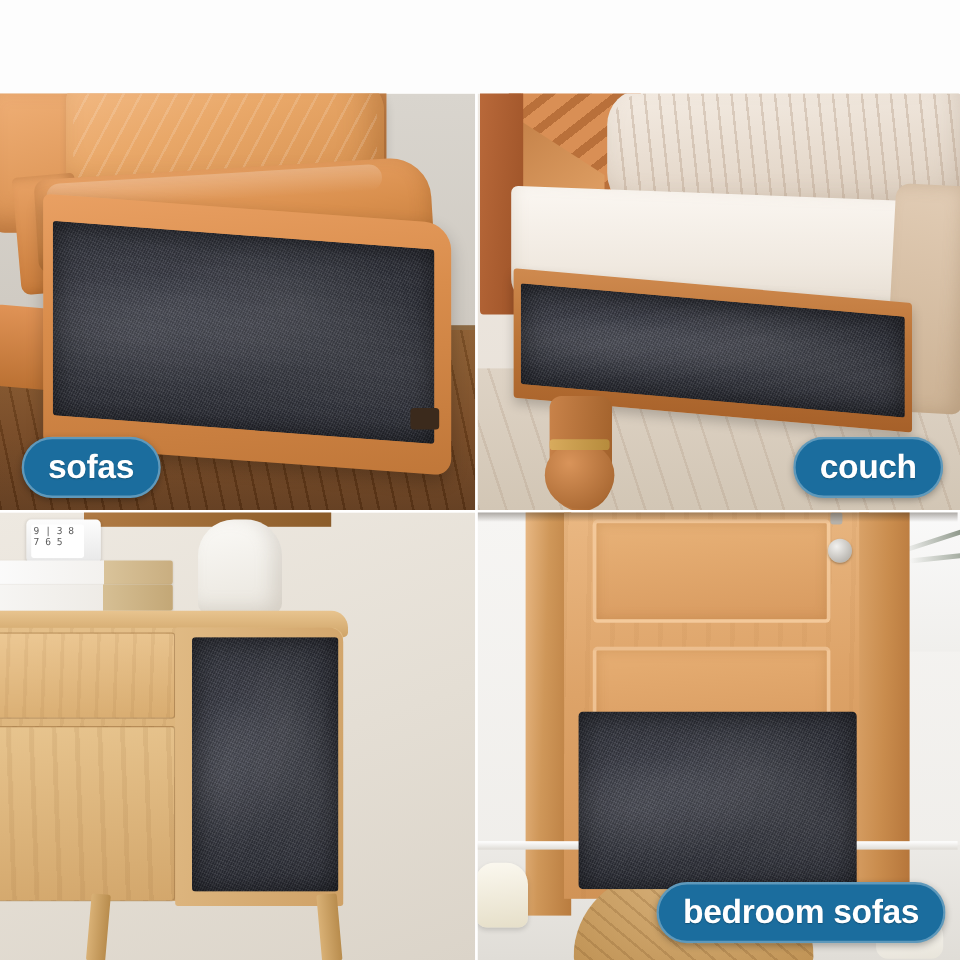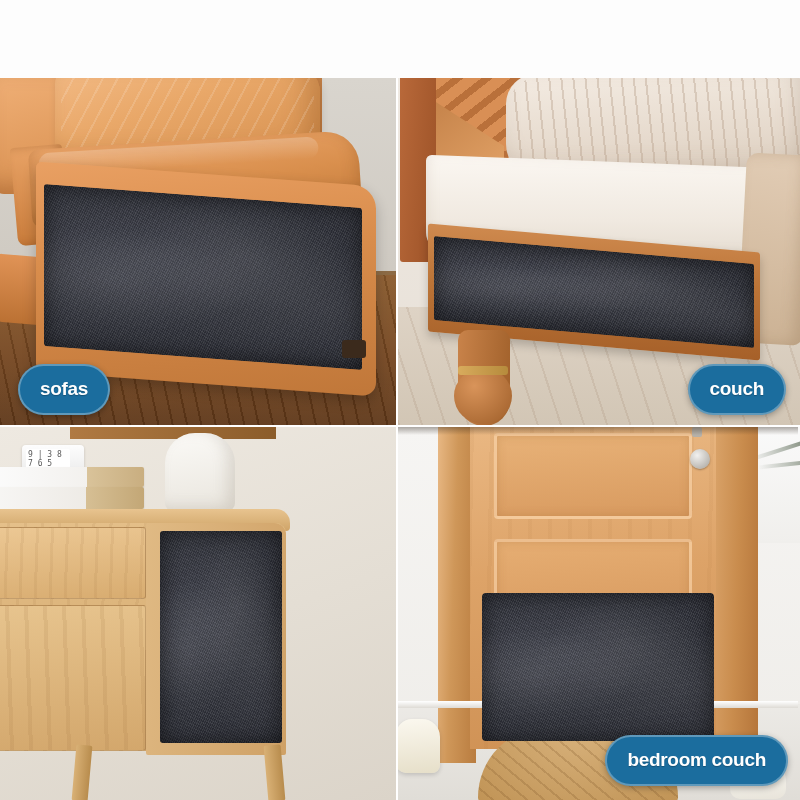--- a/index.html
+++ b/index.html
@@ -222,21 +222,20 @@
   .q3-wall{ position:absolute; inset:0; background:linear-gradient(160deg,#eee9e1 0%,#e4ded4 55%,#dbd4c9 100%); }
   .q3-topwood{
     position:absolute; left:70px; top:-2px; right:120px; height:14px;
     background:linear-gradient(90deg,#b07a43,#8b5c2a);
   }
   .q3-clock{
     position:absolute; left:22px; top:6px; width:62px; height:36px;
     background:linear-gradient(180deg,#fdfdfd,#e8e8e8);
     border-radius:4px;
     box-shadow:0 1px 3px rgba(0,0,0,0.18);
-    margin-top:12px;
   }
   .q3-clockface{
     position:absolute; left:4px; top:4px; width:44px; height:28px;
     background:#fff; border-radius:2px;
     font-size:8px; color:#5a5a5a; line-height:9px; padding:1px 2px;
     font-family:"DejaVu Sans Mono", monospace;
   }
   .q3-book1{
     position:absolute; left:-6px; top:40px; width:150px; height:20px;
     background:linear-gradient(90deg,#fbfbfb 0%,#f3f1ee 62%,#d9c39a 62%,#c9ae80 100%);
@@ -392,21 +391,21 @@
 
   
   .badge{
     position:absolute;
     background:#1b6d9e;
     border:2px solid rgba(255,255,255,0.30);
     border-radius:999px;
     color:#ffffff;
     font-family:"Liberation Sans", sans-serif;
     font-weight:bold;
-    font-size:19px;
+    font-size:28px;
     line-height:27px;
     padding:9px 20px 11px 20px;
     white-space:nowrap;
     letter-spacing:-0.3px;
     box-shadow:0 2px 6px rgba(0,0,0,0.30);
     text-shadow:0 1px 1px rgba(0,0,0,0.25);
     z-index:9;
   }
   .badge-sofas{ left:18px; bottom:10px; }
   .badge-couch{ right:14px; bottom:10px; }
@@ -494,17 +493,17 @@
         <div class="q4-frameR"></div>
         <div class="q4-hinge"></div>
         <div class="q4-lock"></div>
         <div class="q4-baseboard"></div>
         <div class="q4-mat"></div>
         <div class="pad q4-pad"></div>
         <div class="q4-shoe"></div>
         <div class="q4-shoe2"></div>
         <div class="q4-topshadow"></div>
       </div>
-      <div class="badge badge-bedroom">bedroom couch</div>
+      <div class="badge badge-bedroom">bedroom sofas</div>
     </div>
 
   </div>
 </div>
 
 </body></html>

